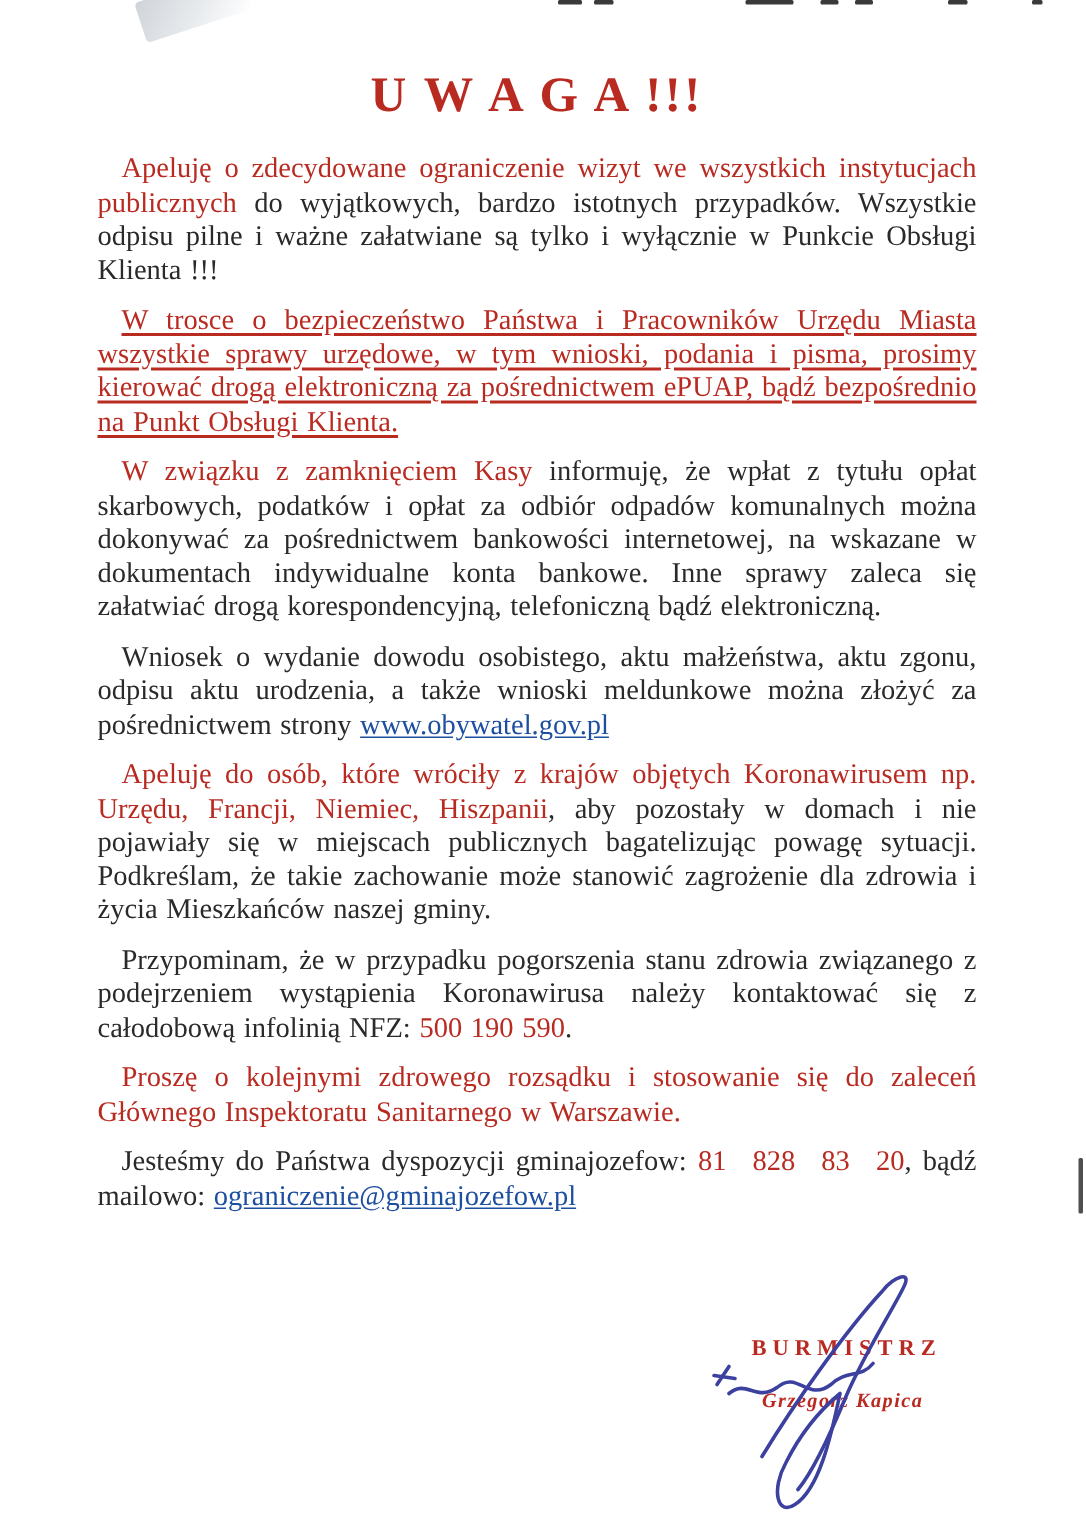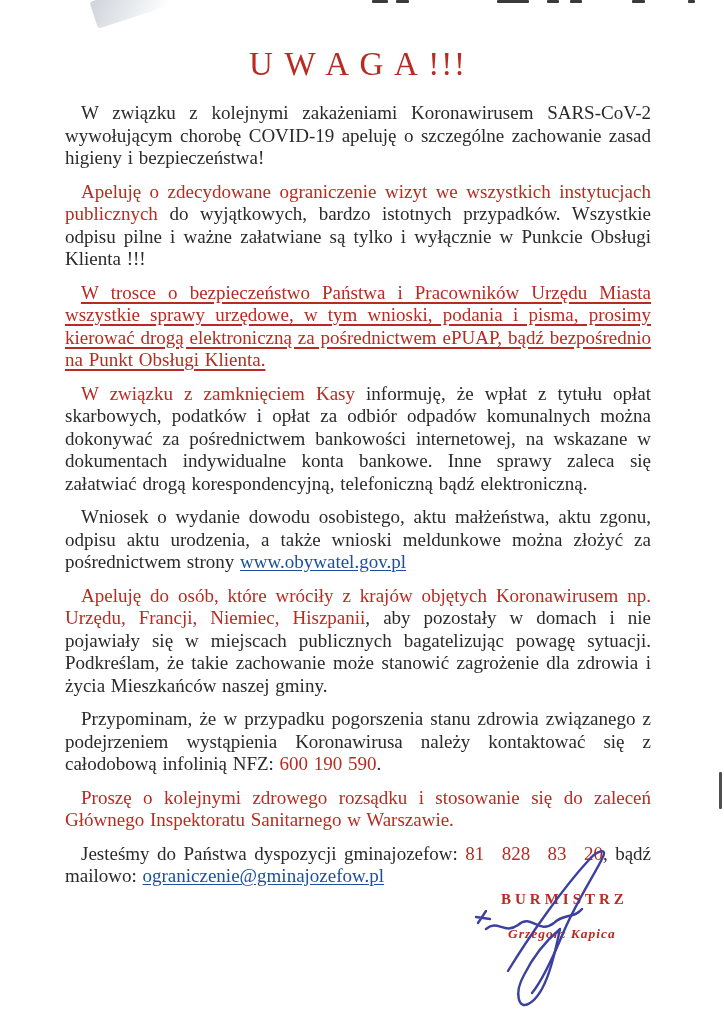--- a/index.html
+++ b/index.html
@@ -10,21 +10,21 @@
   }
   html,body{margin:0;padding:0;}
   body{
     width:724px;height:1024px;position:relative;overflow:hidden;
     background:#ffffff;
     font-family:"Liberation Serif","DejaVu Serif",serif;
   }
   .content{position:absolute;left:65px;top:0;width:586px;}
   .title{
     margin:44px 0 18px 0;text-align:center;color:var(--red);
-    font-size:33px;line-height:40px;font-weight:400;letter-spacing:2px;
+    font-size:33px;line-height:40px;font-weight:700;letter-spacing:2px;
   }
   .para{
     font-size:19px;line-height:22.5px;color:var(--black);
     text-align:justify;text-indent:16px;margin:0 0 11px 0;
     word-spacing:1px;
   }
   .red{color:var(--red);font-weight:400;}
   .underl{text-decoration:underline;text-decoration-thickness:1.5px;text-underline-offset:3px;}
   .wide{word-spacing:11px;}
   a.link{color:var(--link);text-decoration:underline;text-underline-offset:2px;cursor:pointer;}
@@ -56,33 +56,32 @@
 <div class="dash" style="left:497px;width:32px;"></div>
 <div class="dash" style="left:547px;width:12px;"></div>
 <div class="dash" style="left:570px;width:12px;"></div>
 <div class="dash" style="left:632px;width:13px;"></div>
 <div class="dash" style="left:688px;width:7px;"></div>
 <div class="edge-line"></div>
 
 <div class="content">
   <h1 class="title">U W A G A !!!</h1>
 
-  <p class="para"><span>W związku z kolejnymi zakażeniami Koronawirusem SARS-CoV-2 wywołującym chorobę COVID-19 apeluję o szczególne zachowanie zasad higieny i bezpieczeństwa!</span></p>
 
   <p class="para"><span class="red">Apeluję o zdecydowane ograniczenie wizyt we wszystkich instytucjach publicznych</span><span> do wyjątkowych, bardzo istotnych przypadków. Wszystkie odpisu pilne i ważne załatwiane są tylko i wyłącznie w Punkcie Obsługi Klienta !!!</span></p>
 
   <p class="para"><span class="red underl">W trosce o bezpieczeństwo Państwa i Pracowników Urzędu Miasta wszystkie sprawy urzędowe, w tym wnioski, podania i pisma, prosimy kierować drogą elektroniczną za pośrednictwem ePUAP, bądź bezpośrednio na Punkt Obsługi Klienta.</span></p>
 
   <p class="para"><span class="red">W związku z zamknięciem Kasy</span><span> informuję, że wpłat z tytułu opłat skarbowych, podatków i opłat za odbiór odpadów komunalnych można dokonywać za pośrednictwem bankowości internetowej, na wskazane w dokumentach indywidualne konta bankowe. Inne sprawy zaleca się załatwiać drogą korespondencyjną, telefoniczną bądź elektroniczną.</span></p>
 
   <p class="para"><span>Wniosek o wydanie dowodu osobistego, aktu małżeństwa, aktu zgonu, odpisu aktu urodzenia, a także wnioski meldunkowe można złożyć za pośrednictwem strony </span><a class="link">www.obywatel.gov.pl</a></p>
 
   <p class="para"><span class="red">Apeluję do osób, które wróciły z krajów objętych Koronawirusem np. Urzędu, Francji, Niemiec, Hiszpanii</span><span>, aby pozostały w domach i nie pojawiały się w miejscach publicznych bagatelizując powagę sytuacji. Podkreślam, że takie zachowanie może stanowić zagrożenie dla zdrowia i życia Mieszkańców naszej gminy.</span></p>
 
-  <p class="para"><span>Przypominam, że w przypadku pogorszenia stanu zdrowia związanego z podejrzeniem wystąpienia Koronawirusa należy kontaktować się z całodobową infolinią NFZ: </span><span class="red">600 190 590</span><span>.</span></p>
+  <p class="para"><span>Przypominam, że w przypadku pogorszenia stanu zdrowia związanego z podejrzeniem wystąpienia Koronawirusa należy kontaktować się z całodobową infolinią NFZ: </span><span class="red">500 190 590</span><span>.</span></p>
 
   <p class="para"><span class="red">Proszę o kolejnymi zdrowego rozsądku i stosowanie się do zaleceń Głównego Inspektoratu Sanitarnego w Warszawie.</span></p>
 
   <p class="para"><span>Jesteśmy do Państwa dyspozycji gminajozefow: </span><span class="red wide">81 828 83 20</span><span>, </span><span>bądź mailowo: </span><a class="link">ograniczenie@gminajozefow.pl</a></p>
 </div>
 
 <div class="sig-role">BURMISTRZ</div>
 <div class="sig-name">Grzegorz Kapica</div>
 <svg class="sig-svg" viewBox="0 0 156 168" aria-hidden="true">
   <g fill="none" stroke="#3c41a0" stroke-width="2.4" stroke-linecap="round" stroke-linejoin="round">

